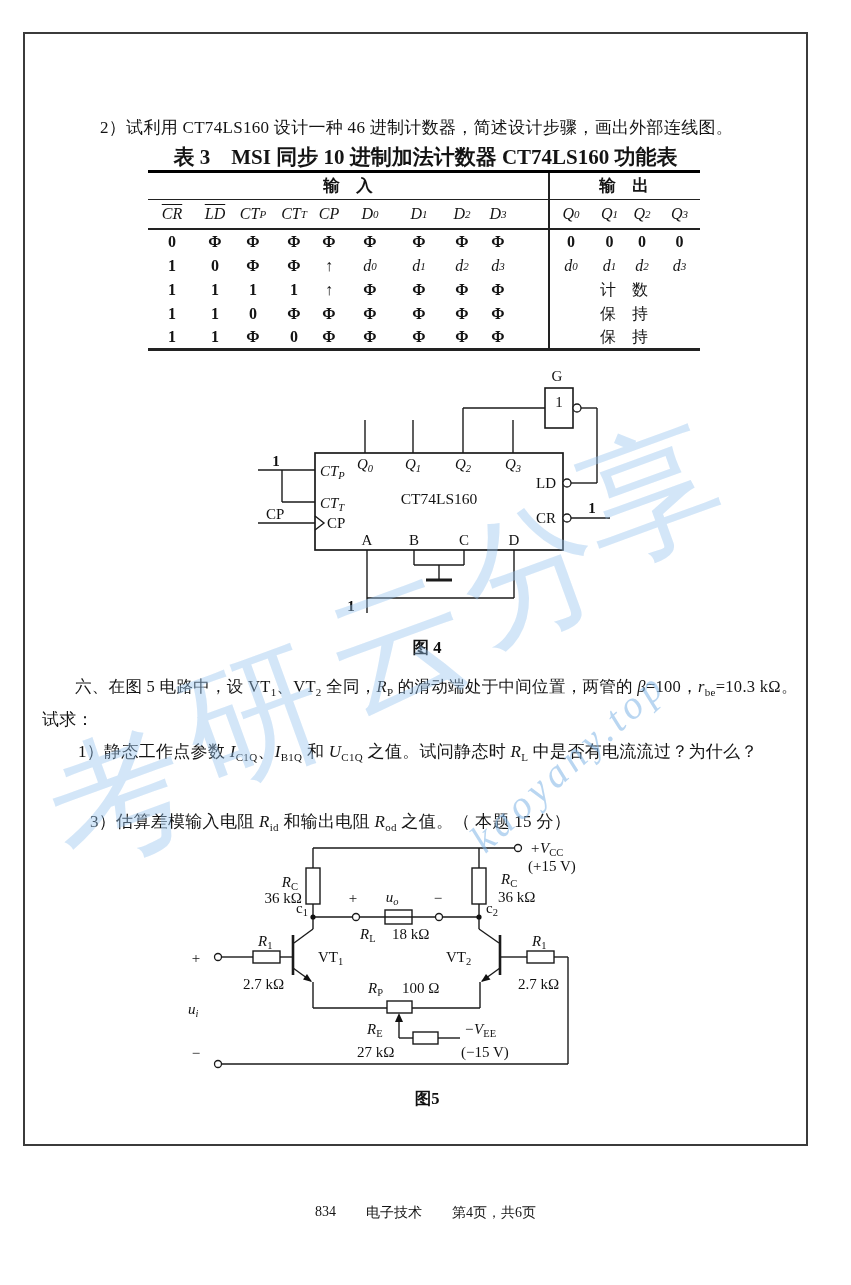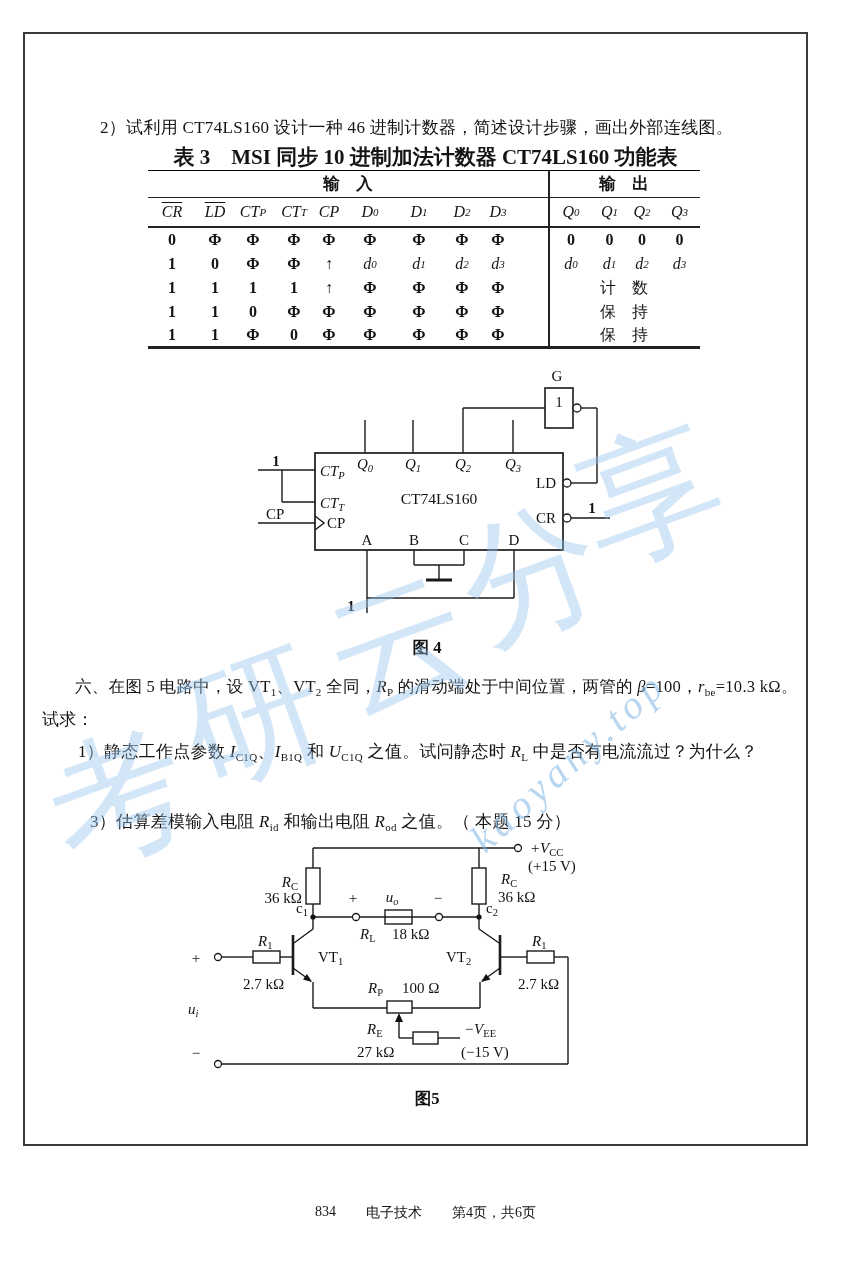--- a/index.html
+++ b/index.html
@@ -5,21 +5,21 @@
   html,body{margin:0;padding:0;background:#fff;}
   .page{position:relative;width:851px;height:1285px;background:#fff;overflow:hidden;
         font-family:"Liberation Serif","DejaVu Serif",serif;color:#141414;}
   .abs{position:absolute;}
   .frame{left:23px;top:32px;width:781px;height:1110px;border:2px solid #3b3b3b;}
   .txt{font-size:17px;white-space:nowrap;letter-spacing:0.3px;}
   .it{font-style:italic;}
   sub{font-size:11px;line-height:0;}
   .ttl{font-weight:bold;font-size:21px;text-align:center;width:851px;left:0;}
   
-  .t3{left:148px;top:170px;width:552px;border-top:1px solid #000000;border-bottom:3px solid #222;}
+  .t3{left:148px;top:170px;width:552px;border-top:3px solid #000000;border-bottom:3px solid #222;}
   .t3grid{display:grid;grid-template-columns:48px 38px 38px 44px 26px 56px 42px 44px 28px 36px 46px 31px 34px 41px;
           grid-template-rows:27px 30px 24px 24px 24px 24px 22px;}
   .c{display:flex;align-items:center;justify-content:center;font-size:16px;}
   .gh{font-size:16.5px;font-weight:bold;border-bottom:1.5px solid #222;}
   .sh{border-bottom:2.2px solid #222;font-style:italic;}
   .ov{text-decoration:overline;}
   .bv{font-weight:bold;}
   .dv{font-style:italic;}
   .t3div{left:400px;top:0;width:1.5px;height:100%;background:#222;}
   

